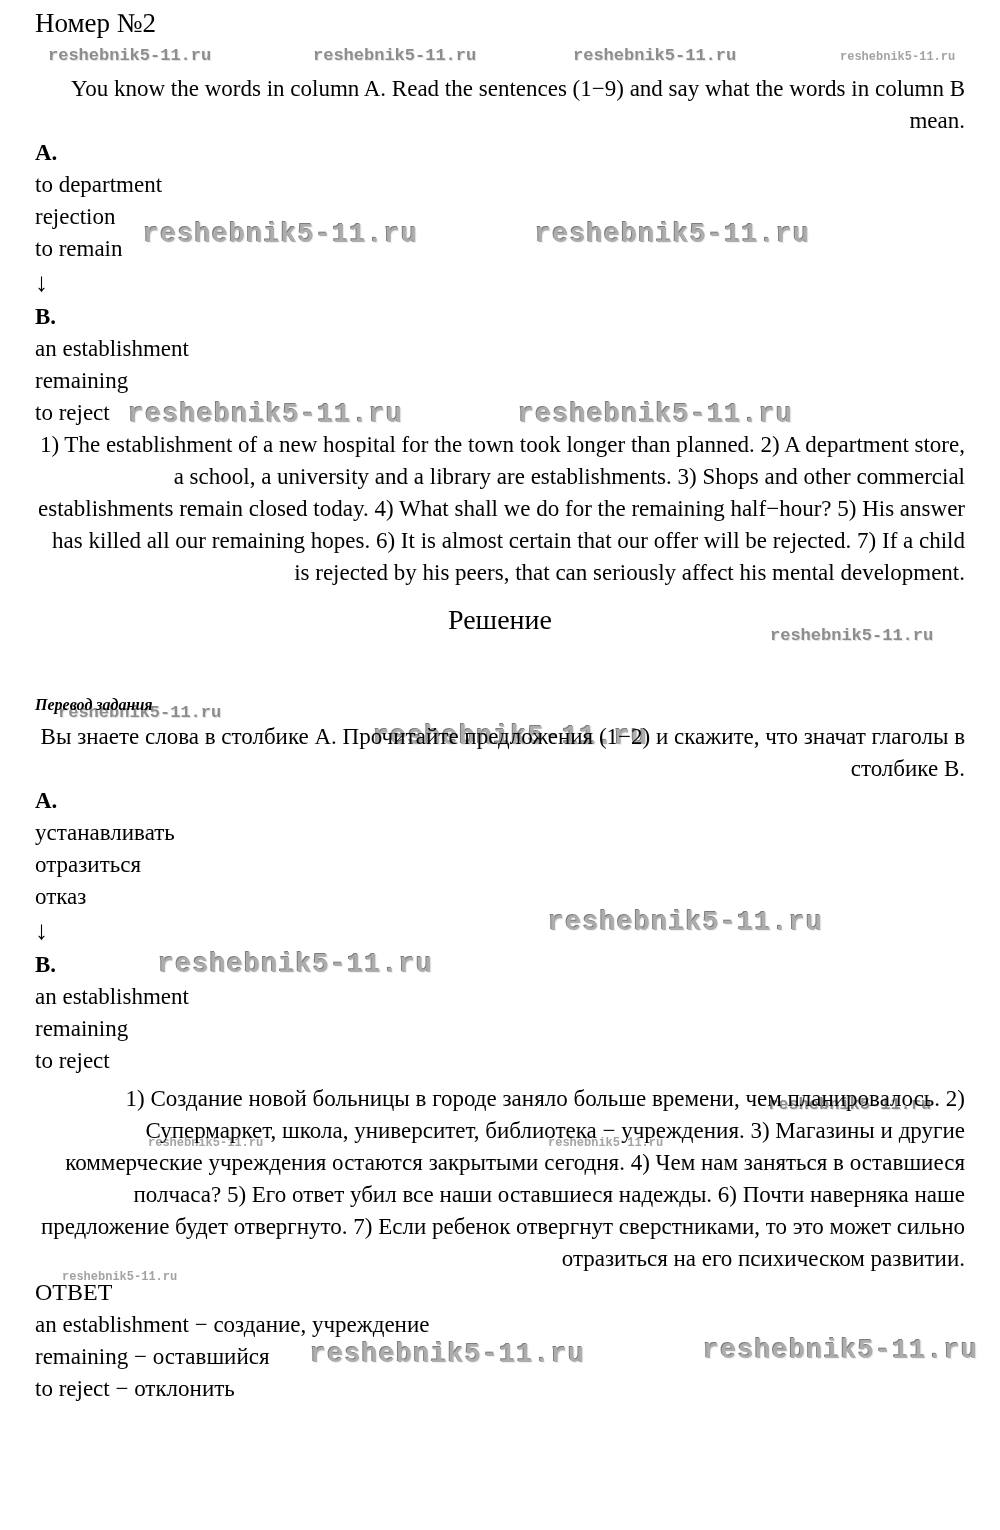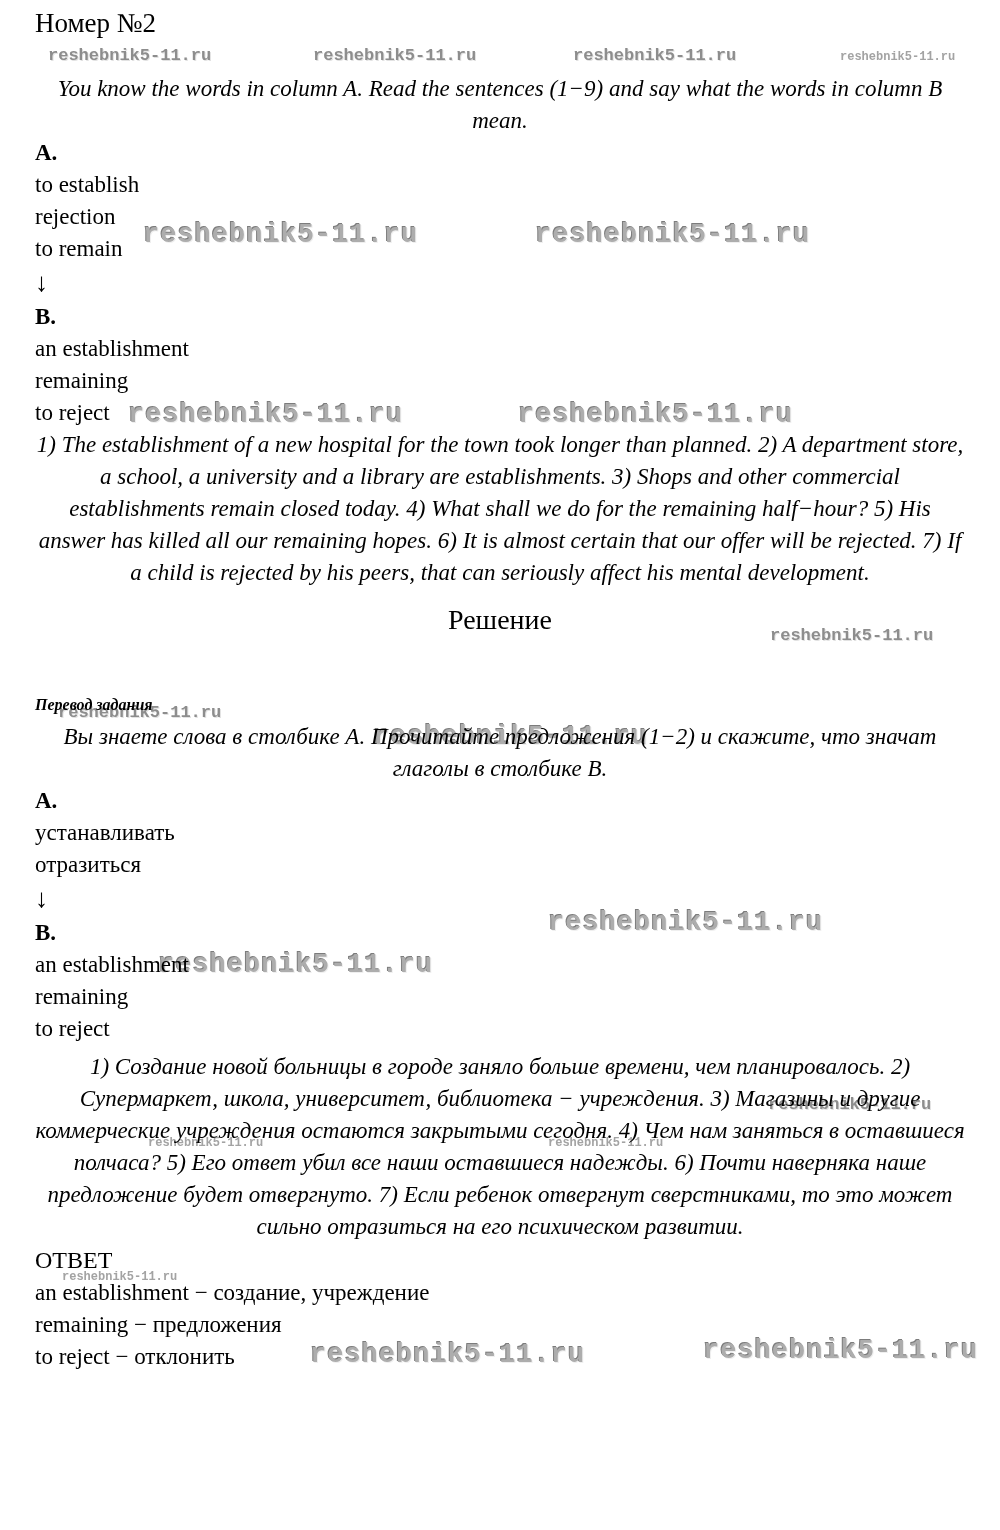--- a/index.html
+++ b/index.html
@@ -21,21 +21,21 @@
     font-size: 27px;
     font-weight: normal;
     margin: 2px 0 0 0;
   }
   .wm-row-spacer { height: 34px; }
   .line, .para {
     font-size: 23px;
     line-height: 32px;
     margin: 0;
   }
-  .para { text-align: center; font-style: italic; }
+  .para { text-align: right; }
   .bold { font-weight: bold; }
   .arrow { font-size: 26px; line-height: 36px; }
   .section-heading {
     font-size: 28px;
     text-align: center;
     font-weight: normal;
     margin: 14px 0 0 0;
     line-height: 34px;
   }
   .translation-heading {
@@ -111,49 +111,50 @@
 
   <div class="content">
 
     <h1 class="title">Номер №2</h1>
 
     <div class="wm-row-spacer"></div>
 
     <p class="para">You know the words in column A. Read the sentences (1−9) and say what the words in column B mean.</p>
 
     <div class="line bold">A.</div>
-    <div class="line">to establish</div>
+    <div class="line">to department</div>
     <div class="line">rejection</div>
     <div class="line">to remain</div>
     <div class="line arrow">↓</div>
     <div class="line bold">B.</div>
     <div class="line">an establishment</div>
     <div class="line">remaining</div>
     <div class="line">to reject</div>
 
     <p class="para">1) The establishment of a new hospital for the town took longer than planned. 2) A department store, a school, a university and a library are establishments. 3) Shops and other commercial establishments remain closed today. 4) What shall we do for the remaining half−hour? 5) His answer has killed all our remaining hopes. 6) It is almost certain that our offer will be rejected. 7) If a child is rejected by his peers, that can seriously affect his mental development.</p>
 
     <h2 class="section-heading">Решение</h2>
 
     <div class="translation-heading">Перевод задания</div>
 
     <p class="para">Вы знаете слова в столбике А. Прочитайте предложения (1−2) и скажите, что значат глаголы в столбике В.</p>
 
     <div class="line bold">А.</div>
     <div class="line">устанавливать</div>
     <div class="line">отразиться</div>
+    <div class="line">отказ</div>
     <div class="line arrow">↓</div>
     <div class="line bold">В.</div>
     <div class="line">an establishment</div>
     <div class="line">remaining</div>
     <div class="line">to reject</div>
 
     <div class="gap-sm"></div>
 
     <p class="para">1) Создание новой больницы в городе заняло больше времени, чем планировалось. 2) Супермаркет, школа, университет, библиотека − учреждения. 3) Магазины и другие коммерческие учреждения остаются закрытыми сегодня. 4) Чем нам заняться в оставшиеся полчаса? 5) Его ответ убил все наши оставшиеся надежды. 6) Почти наверняка наше предложение будет отвергнуто. 7) Если ребенок отвергнут сверстниками, то это может сильно отразиться на его психическом развитии.</p>
 
     <div class="answer-heading">ОТВЕТ</div>
     <div class="line">an establishment − создание, учреждение</div>
-    <div class="line">remaining − предложения</div>
+    <div class="line">remaining − оставшийся</div>
     <div class="line">to reject − отклонить</div>
 
   </div>
 </div>
 
 </body></html>

